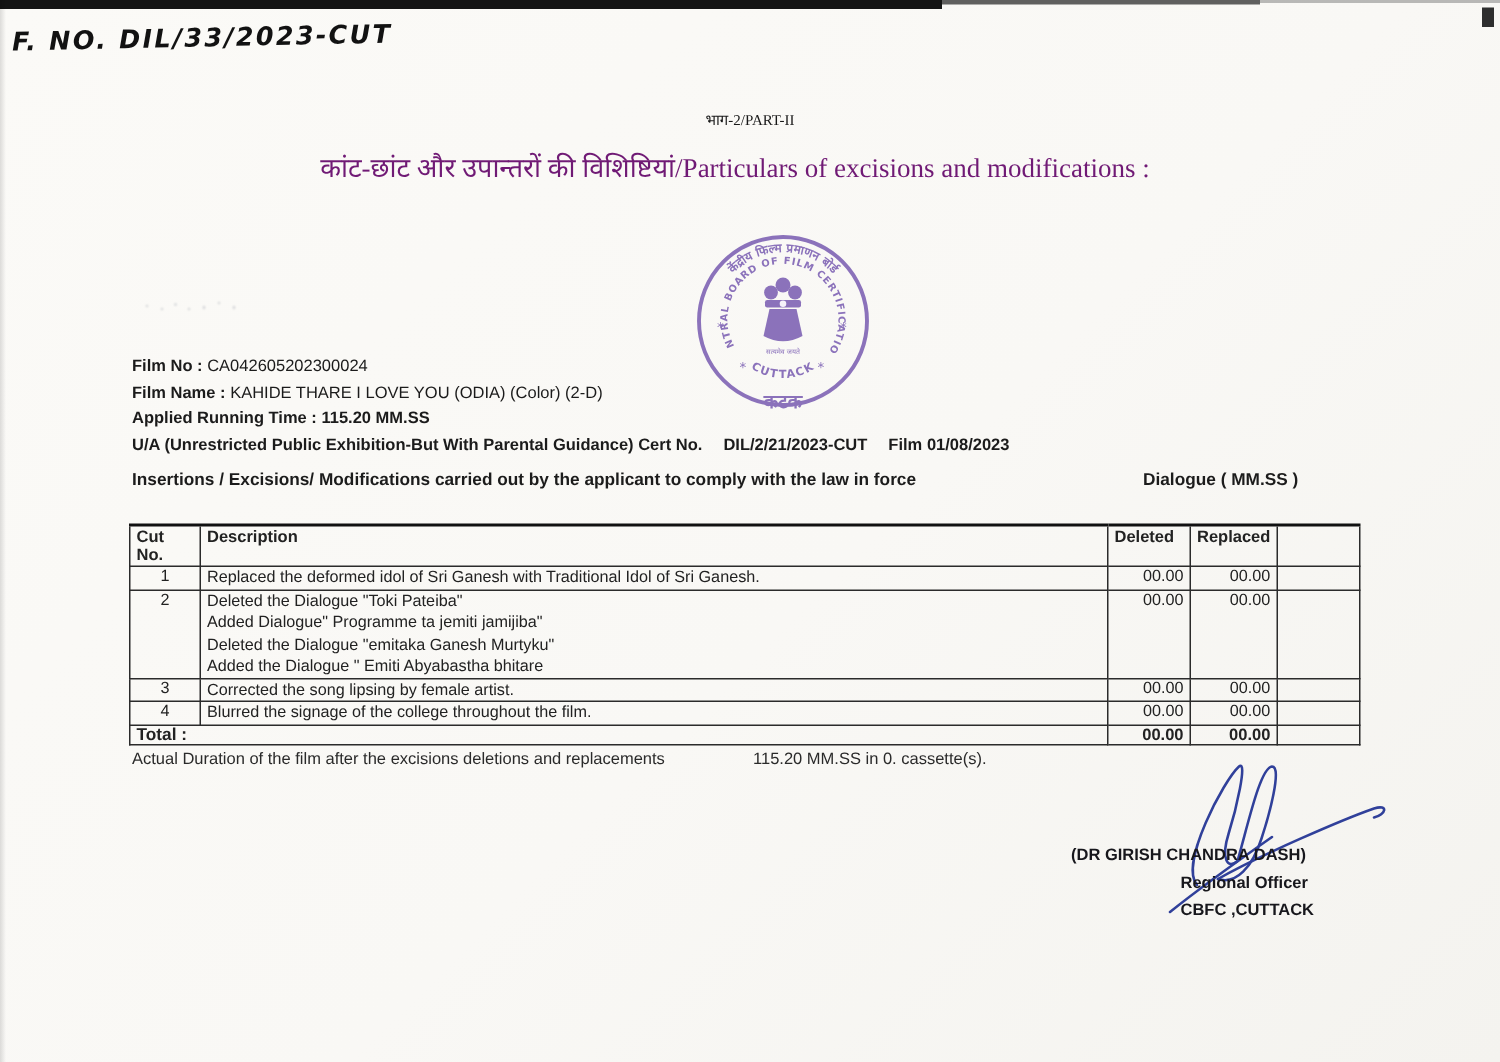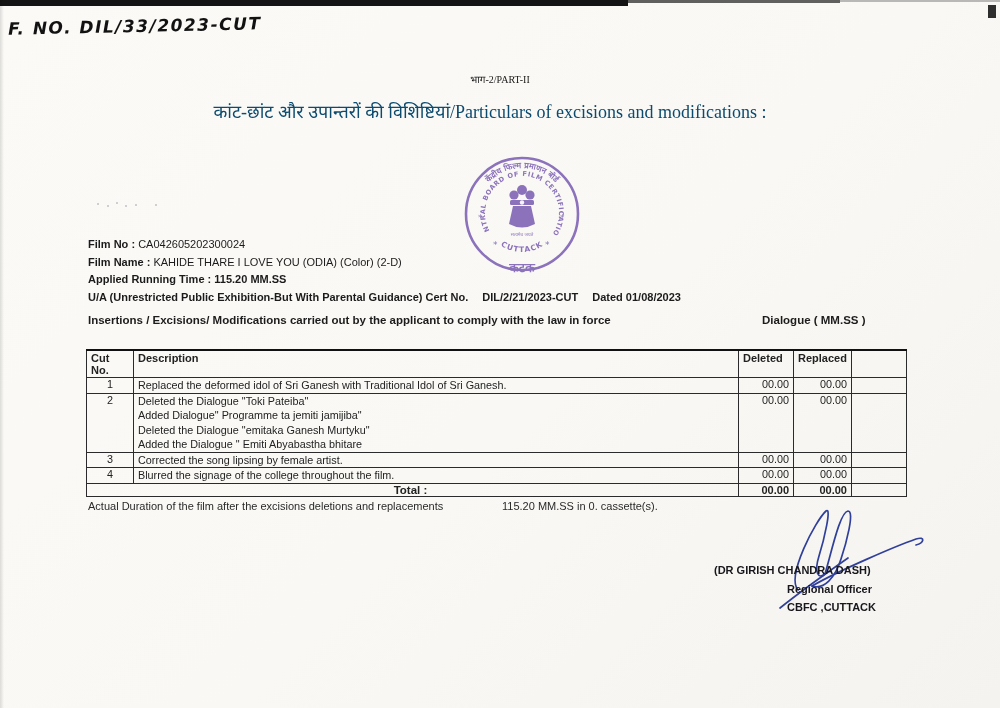--- a/index.html
+++ b/index.html
@@ -26,21 +26,21 @@
     font-style:italic;font-weight:bold;font-size:17px;letter-spacing:1.5px;
     color:#121212;transform:rotate(-1.2deg);white-space:nowrap;
   }
 
   .heading1{
     position:absolute;left:0;top:72px;width:1000px;text-align:center;
     font-family:"Liberation Serif", serif;font-size:10px;color:#181818;
   }
   .heading2{
     position:absolute;left:0;top:99px;width:980px;text-align:center;
-    font-family:"Liberation Serif", serif;font-size:18px;color:#0c4a6e;
+    font-family:"Liberation Serif", serif;font-size:18px;color:#701a75;
   }
 
   .smudge{
     position:absolute;left:92px;top:196px;width:70px;height:14px;opacity:.35;filter:blur(.6px);
     background:
       radial-gradient(circle 1.5px at 6px 8px,#7d8494 60%,transparent 62%),
       radial-gradient(circle 1.2px at 16px 10px,#7d8494 60%,transparent 62%),
       radial-gradient(circle 1.4px at 25px 7px,#7d8494 60%,transparent 62%),
       radial-gradient(circle 1.2px at 34px 10px,#7d8494 60%,transparent 62%),
       radial-gradient(circle 1.3px at 44px 9px,#7d8494 60%,transparent 62%),
@@ -77,21 +77,21 @@
   }
   .col-no{width:47px;}
   .col-desc{width:605px;}
   .col-del{width:55px;}
   .col-rep{width:56px;}
   .col-end{width:55px;}
   td.cno{text-align:center;}
   td.cnum{text-align:right;padding-right:7px;}
   td.cdesc{white-space:pre-line;line-height:14.5px;}
   tr.total td{font-weight:bold;border-bottom:1px solid #2b2b2b;}
-  tr.total td.tlabel{text-align:center;padding-right:8px;font-size:11.5px;}
+  tr.total td.tlabel{text-align:left;padding-right:8px;font-size:11.5px;}
   tr.total td.cnum{font-size:11px;}
 
   .actual-line{position:absolute;left:88px;top:500px;font-size:11px;color:#2a2a2a;}
   .actual-value{position:absolute;left:502px;top:500px;font-size:11px;color:#2a2a2a;}
 
   .signature-svg{position:absolute;left:728px;top:498px;width:212px;height:112px;}
   .sig-name{position:absolute;left:714px;top:564px;font-size:11px;font-weight:bold;color:#17171c;}
   .sig-title{position:absolute;left:787px;top:583px;font-size:11px;font-weight:bold;color:#17171c;}
   .sig-org{position:absolute;left:787px;top:601px;font-size:11px;font-weight:bold;color:#17171c;}
 </style>
@@ -156,21 +156,21 @@
   </div>
   <div class="row">
     <span class="lbl">Film Name :</span>
     <span class="val">KAHIDE THARE I LOVE YOU (ODIA) (Color) (2-D)</span>
   </div>
   <div class="row boldline">
     <span>Applied Running Time :</span>
     <span>115.20 MM.SS</span>
   </div>
   <div class="row certline">
-    <span>U/A (Unrestricted Public Exhibition-But With Parental Guidance) Cert No.</span><span class="sp"></span><span>DIL/2/21/2023-CUT</span><span class="sp"></span><span>Dated</span>
+    <span>U/A (Unrestricted Public Exhibition-But With Parental Guidance) Cert No.</span><span class="sp"></span><span>DIL/2/21/2023-CUT</span><span class="sp"></span><span>Film</span>
     <span>01/08/2023</span>
   </div>
 </div>
 
 <div class="caption-line">Insertions / Excisions/ Modifications carried out by the applicant to comply with the  law in force</div>
 <div class="caption-right">Dialogue ( MM.SS )</div>
 
 <table class="cuts">
   <colgroup>
     <col class="col-no">

